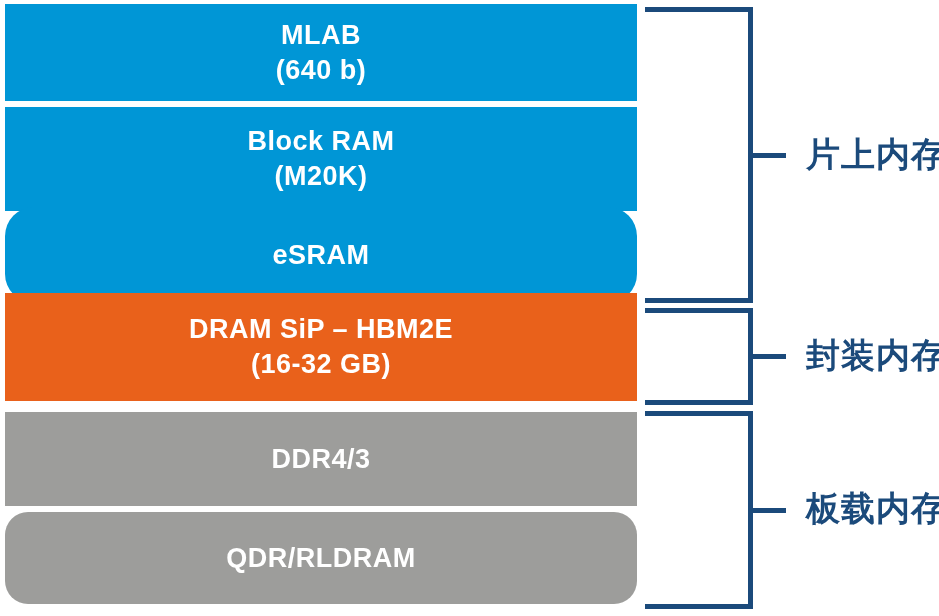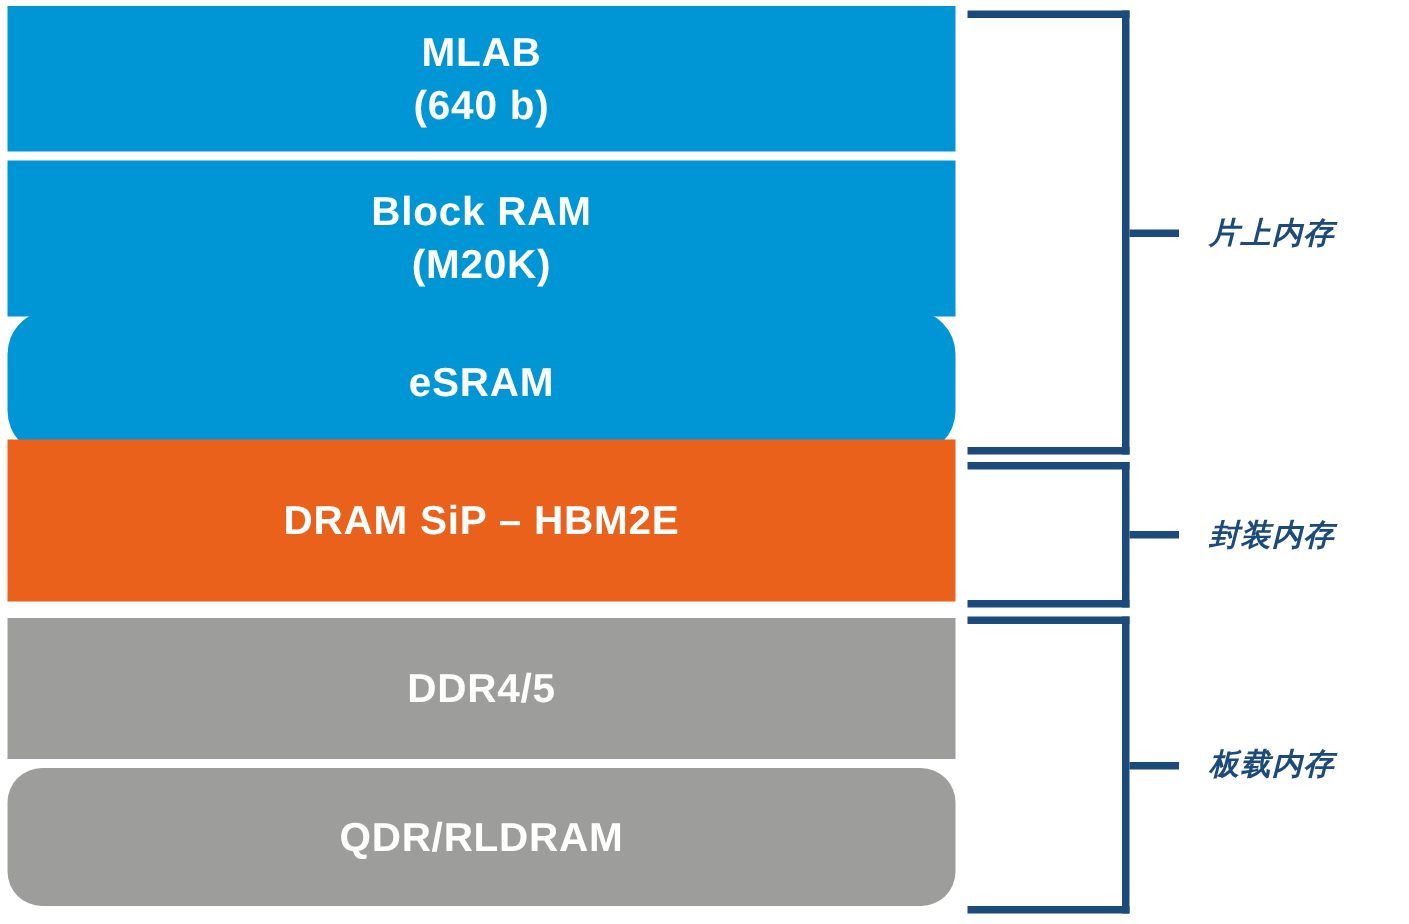--- a/index.html
+++ b/index.html
@@ -64,25 +64,24 @@
   }
 
   .group-label {
     position: absolute;
     left: 806px;
     width: 133px;
     height: 40px;
     display: flex;
     align-items: center;
     color: var(--bracket, #1B4A7B);
-    font-size: 20px;
+    font-size: 34px;
     font-weight: bold;
     letter-spacing: 1px;
     white-space: nowrap;
-    font-style: italic;
   }
   .group-label-onchip    { top: 135px; }
   .group-label-inpackage { top: 336px; }
   .group-label-onboard   { top: 489px; }
 </style>
 </head>
 <body>
 
 <div id="canvas">
 
@@ -95,24 +94,25 @@
     <div>Block RAM</div>
     <div>(M20K)</div>
   </div>
 
   <div class="block blue block-esram">
     <div>eSRAM</div>
   </div>
 
   <div class="block orange block-hbm">
     <div>DRAM SiP – HBM2E</div>
+    <div>(16-32 GB)</div>
   </div>
 
   <div class="block gray block-ddr">
-    <div>DDR4/5</div>
+    <div>DDR4/3</div>
   </div>
 
   <div class="block gray block-qdr">
     <div>QDR/RLDRAM</div>
   </div>
 
   <div class="bracket bracket-onchip">
     <div class="tick"></div>
   </div>
   <div class="bracket bracket-inpackage">

